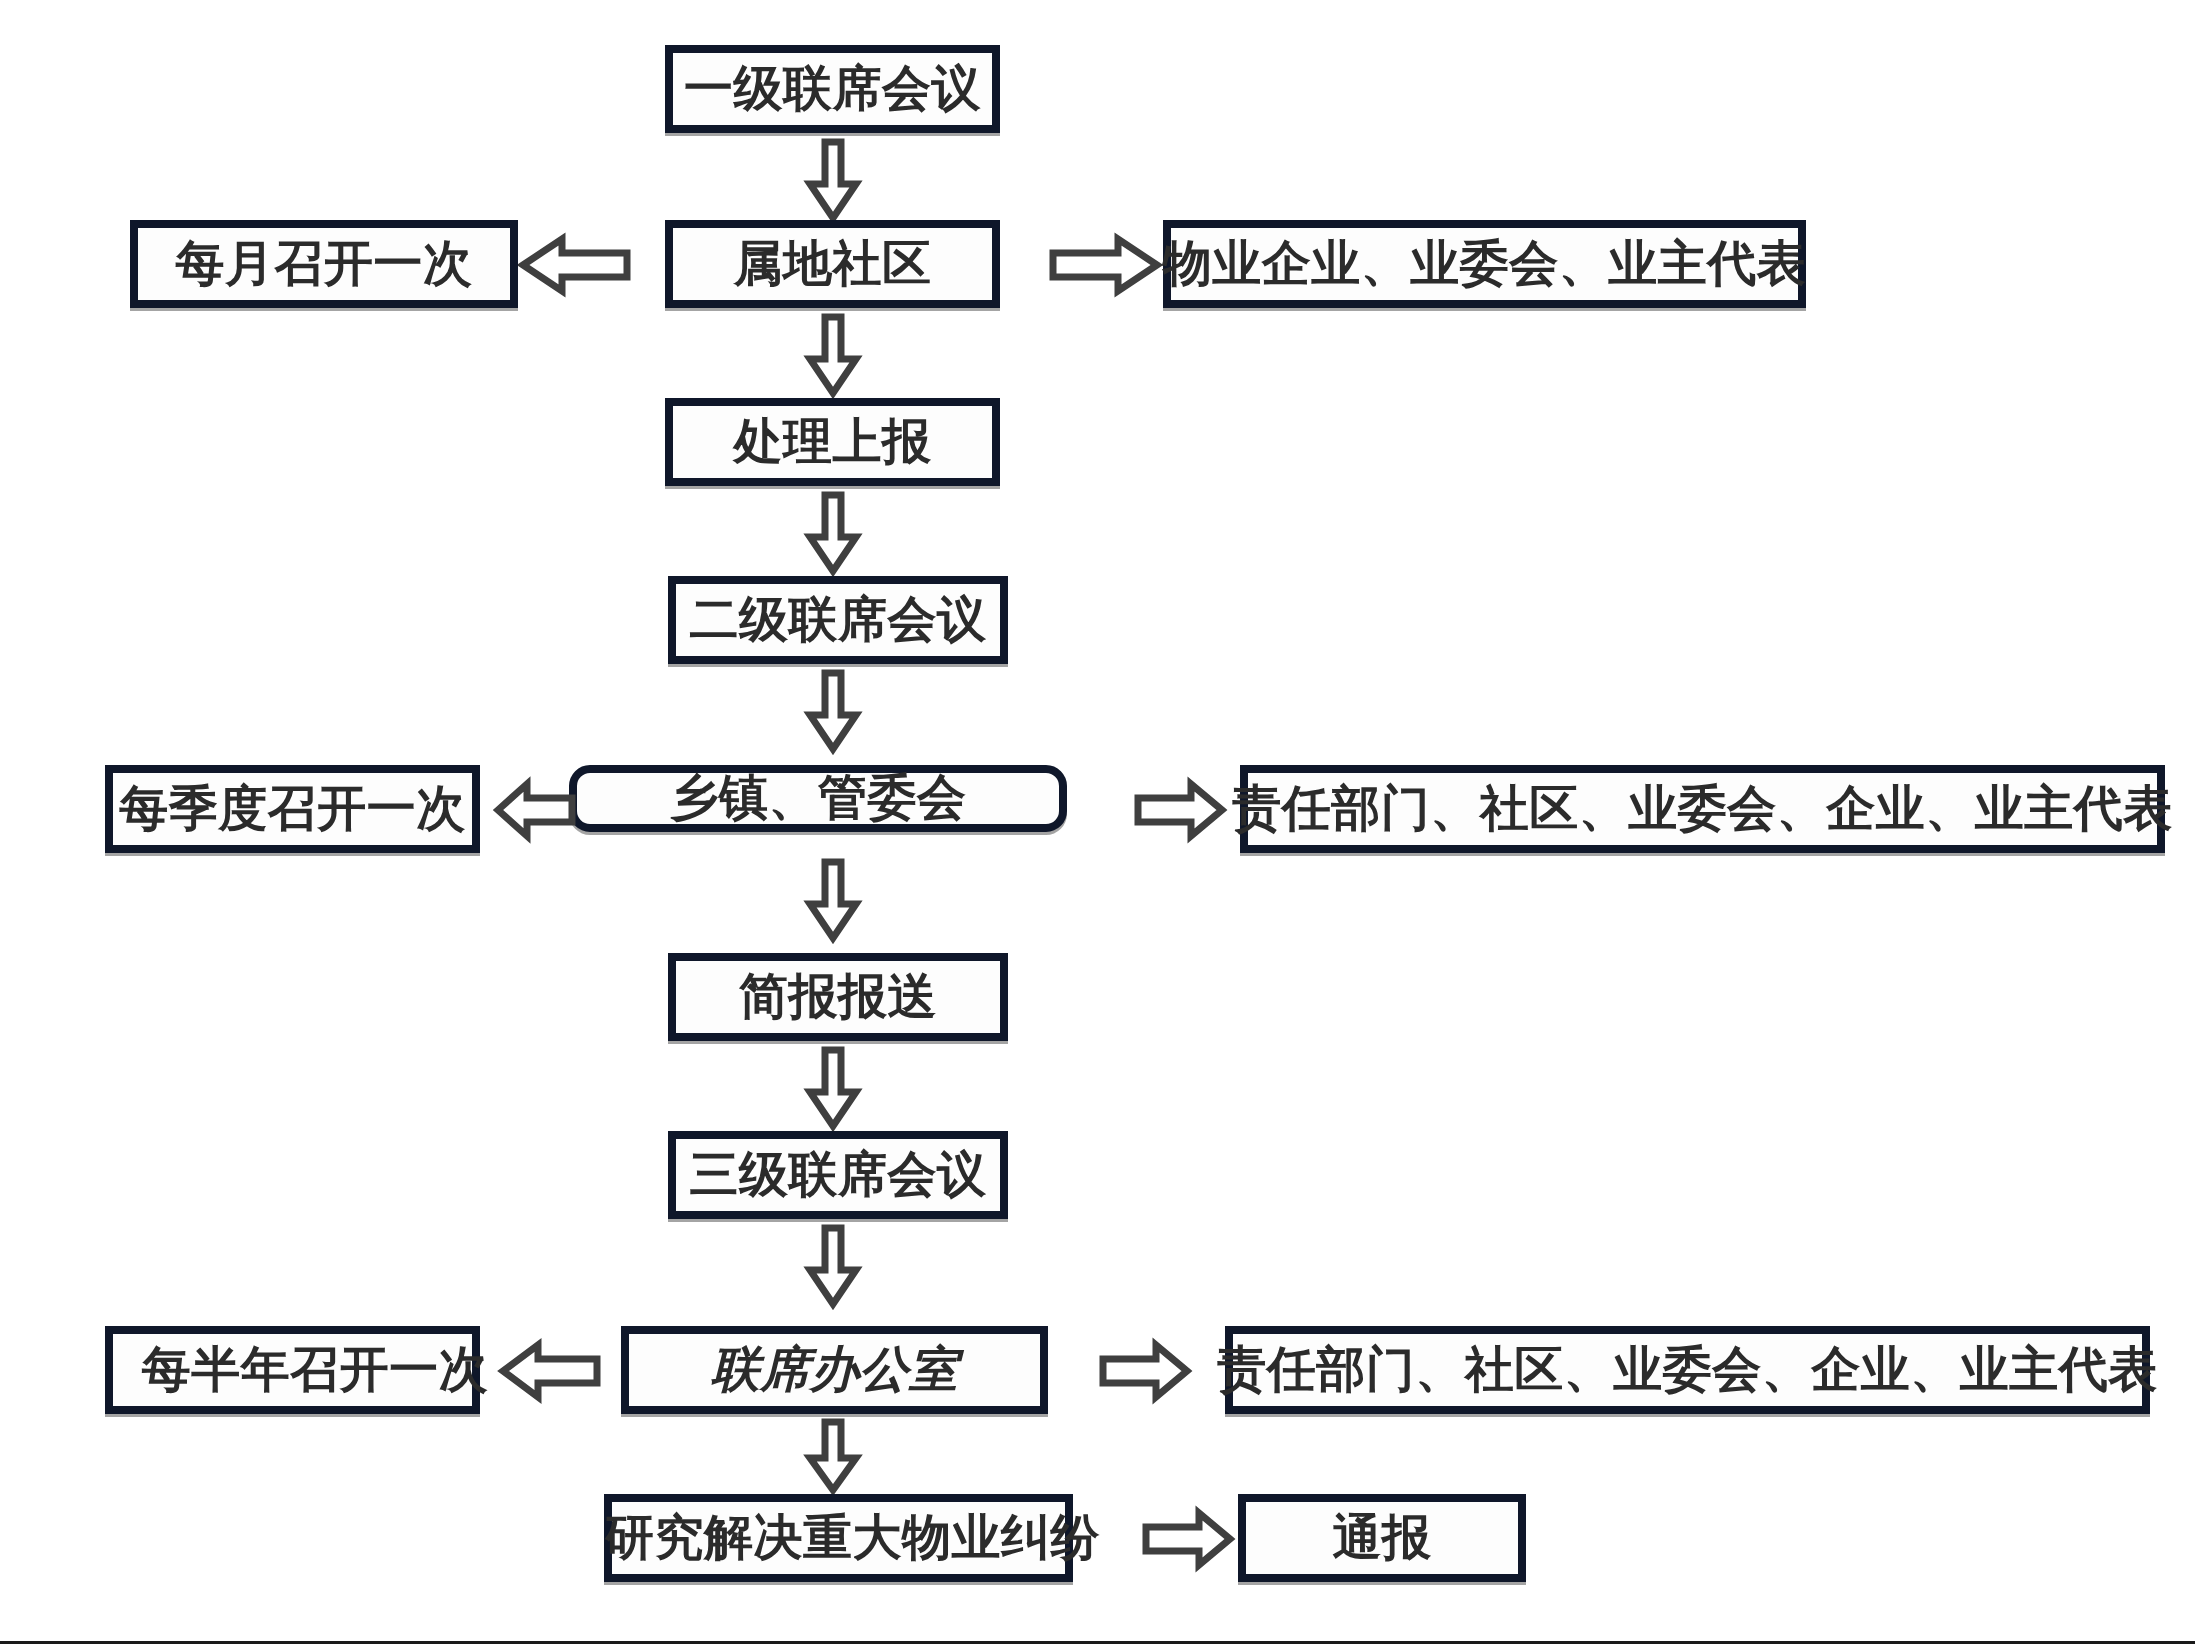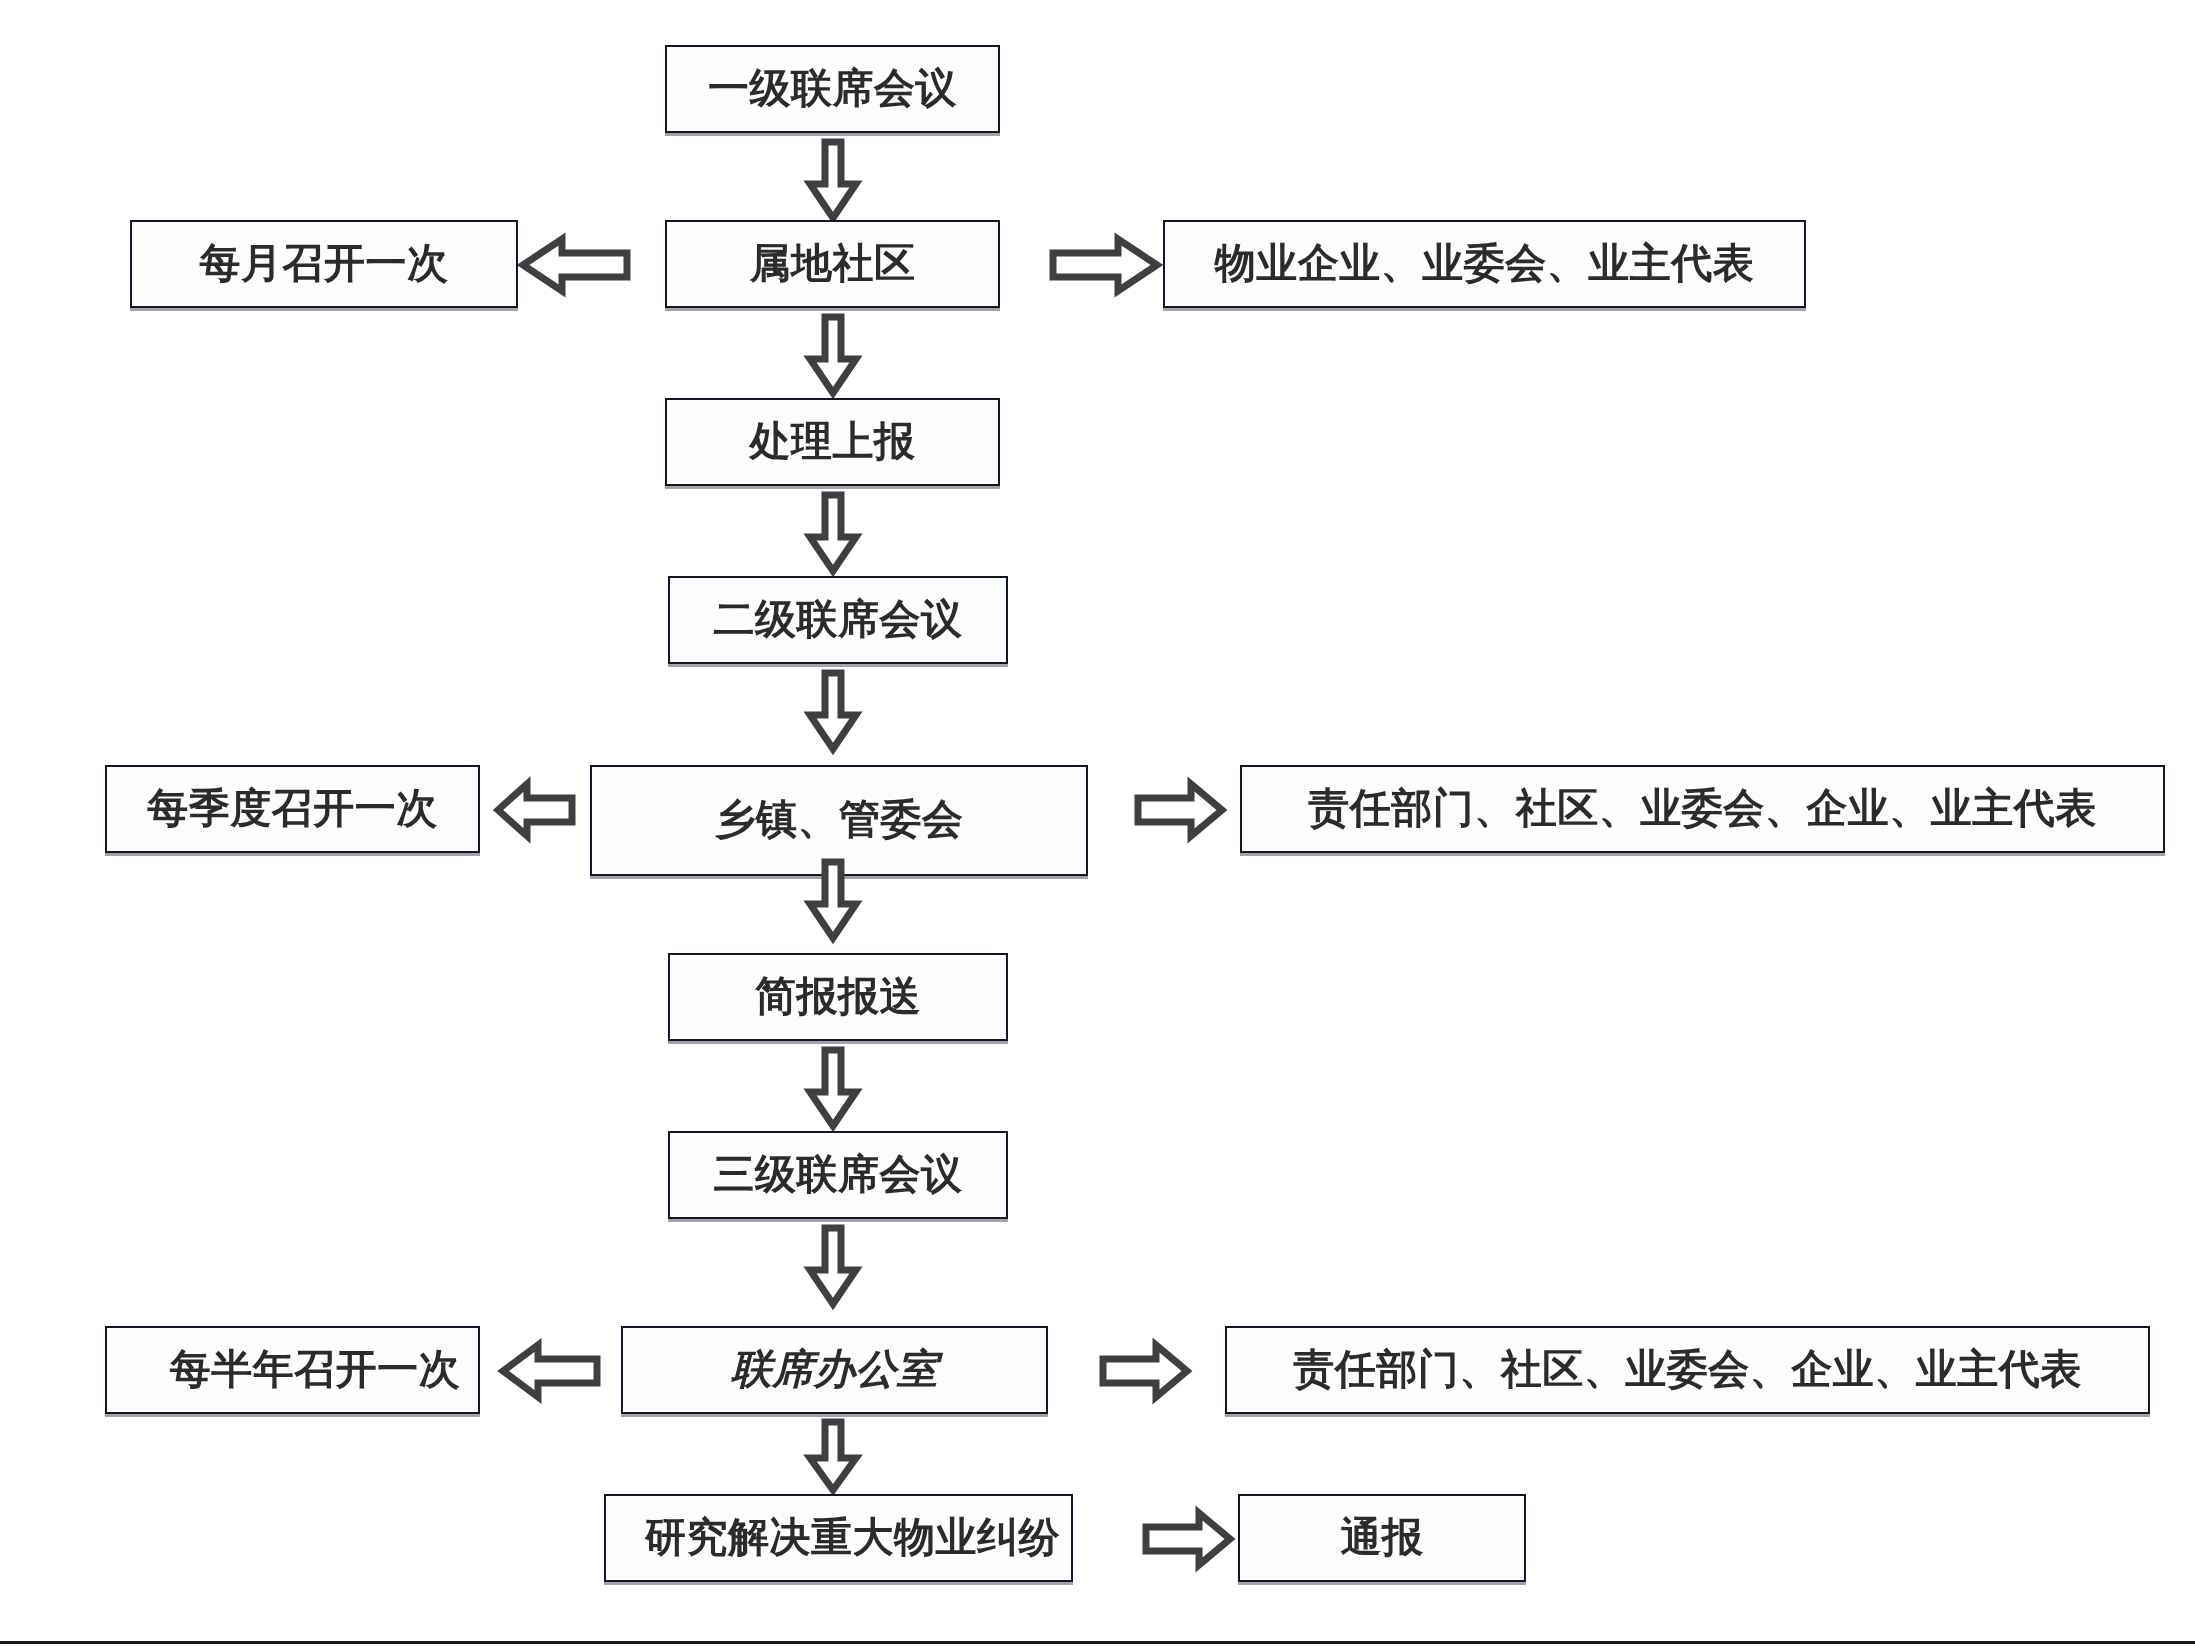--- a/index.html
+++ b/index.html
@@ -17,31 +17,31 @@
     width: 2195px;
     height: 1649px;
     background: #ffffff;
     overflow: hidden;
   }
 
   
   .node {
     position: absolute;
     box-sizing: border-box;
-    border: 2px solid #0f172a;
+    border: 8px solid #0f172a;
     background: #fdfdfd;
     display: flex;
     align-items: center;
     justify-content: center;
     color: #2b2b2b;
     font-weight: 700;
     letter-spacing: 0.5px;
     line-height: 1;
     white-space: nowrap;
-    font-size: 41px;
+    font-size: 49px;
     box-shadow: 0 3px 0 0 rgba(90,90,90,0.55);
   }
   .node .txt {
     display: block;
     transform: translateY(-1px);
   }
 
   
   .arrow {
     position: absolute;
@@ -126,21 +126,21 @@
   <div class="node" style="left:668px; top:576px; width:340px; height:88px;">
     <span class="txt">二级联席会议</span>
   </div>
 
   <div class="arrow" style="left:808px; top:671px; width:50px; height:80px;">
     <svg viewBox="0 0 50 80" preserveAspectRatio="none">
       <polygon points="17,2 33,2 33,44 48,44 25,78 2,44 17,44"></polygon>
     </svg>
   </div>
 
-  <div class="node" style="left:590px; top:765px; width:498px; height:111px;">
+  <div class="node" style="left:569px; top:765px; width:498px; height:67px;border-radius:21px;">
     <span class="txt">乡镇、管委会</span>
   </div>
 
   <div class="arrow" style="left:495px; top:781px; width:80px; height:58px;">
     <svg viewBox="0 0 80 58" preserveAspectRatio="none">
       <polygon points="3,29 32,3 32,17 77,17 77,41 32,41 32,55"></polygon>
     </svg>
   </div>
 
   <div class="node" style="left:105px; top:765px; width:375px; height:88px;">

